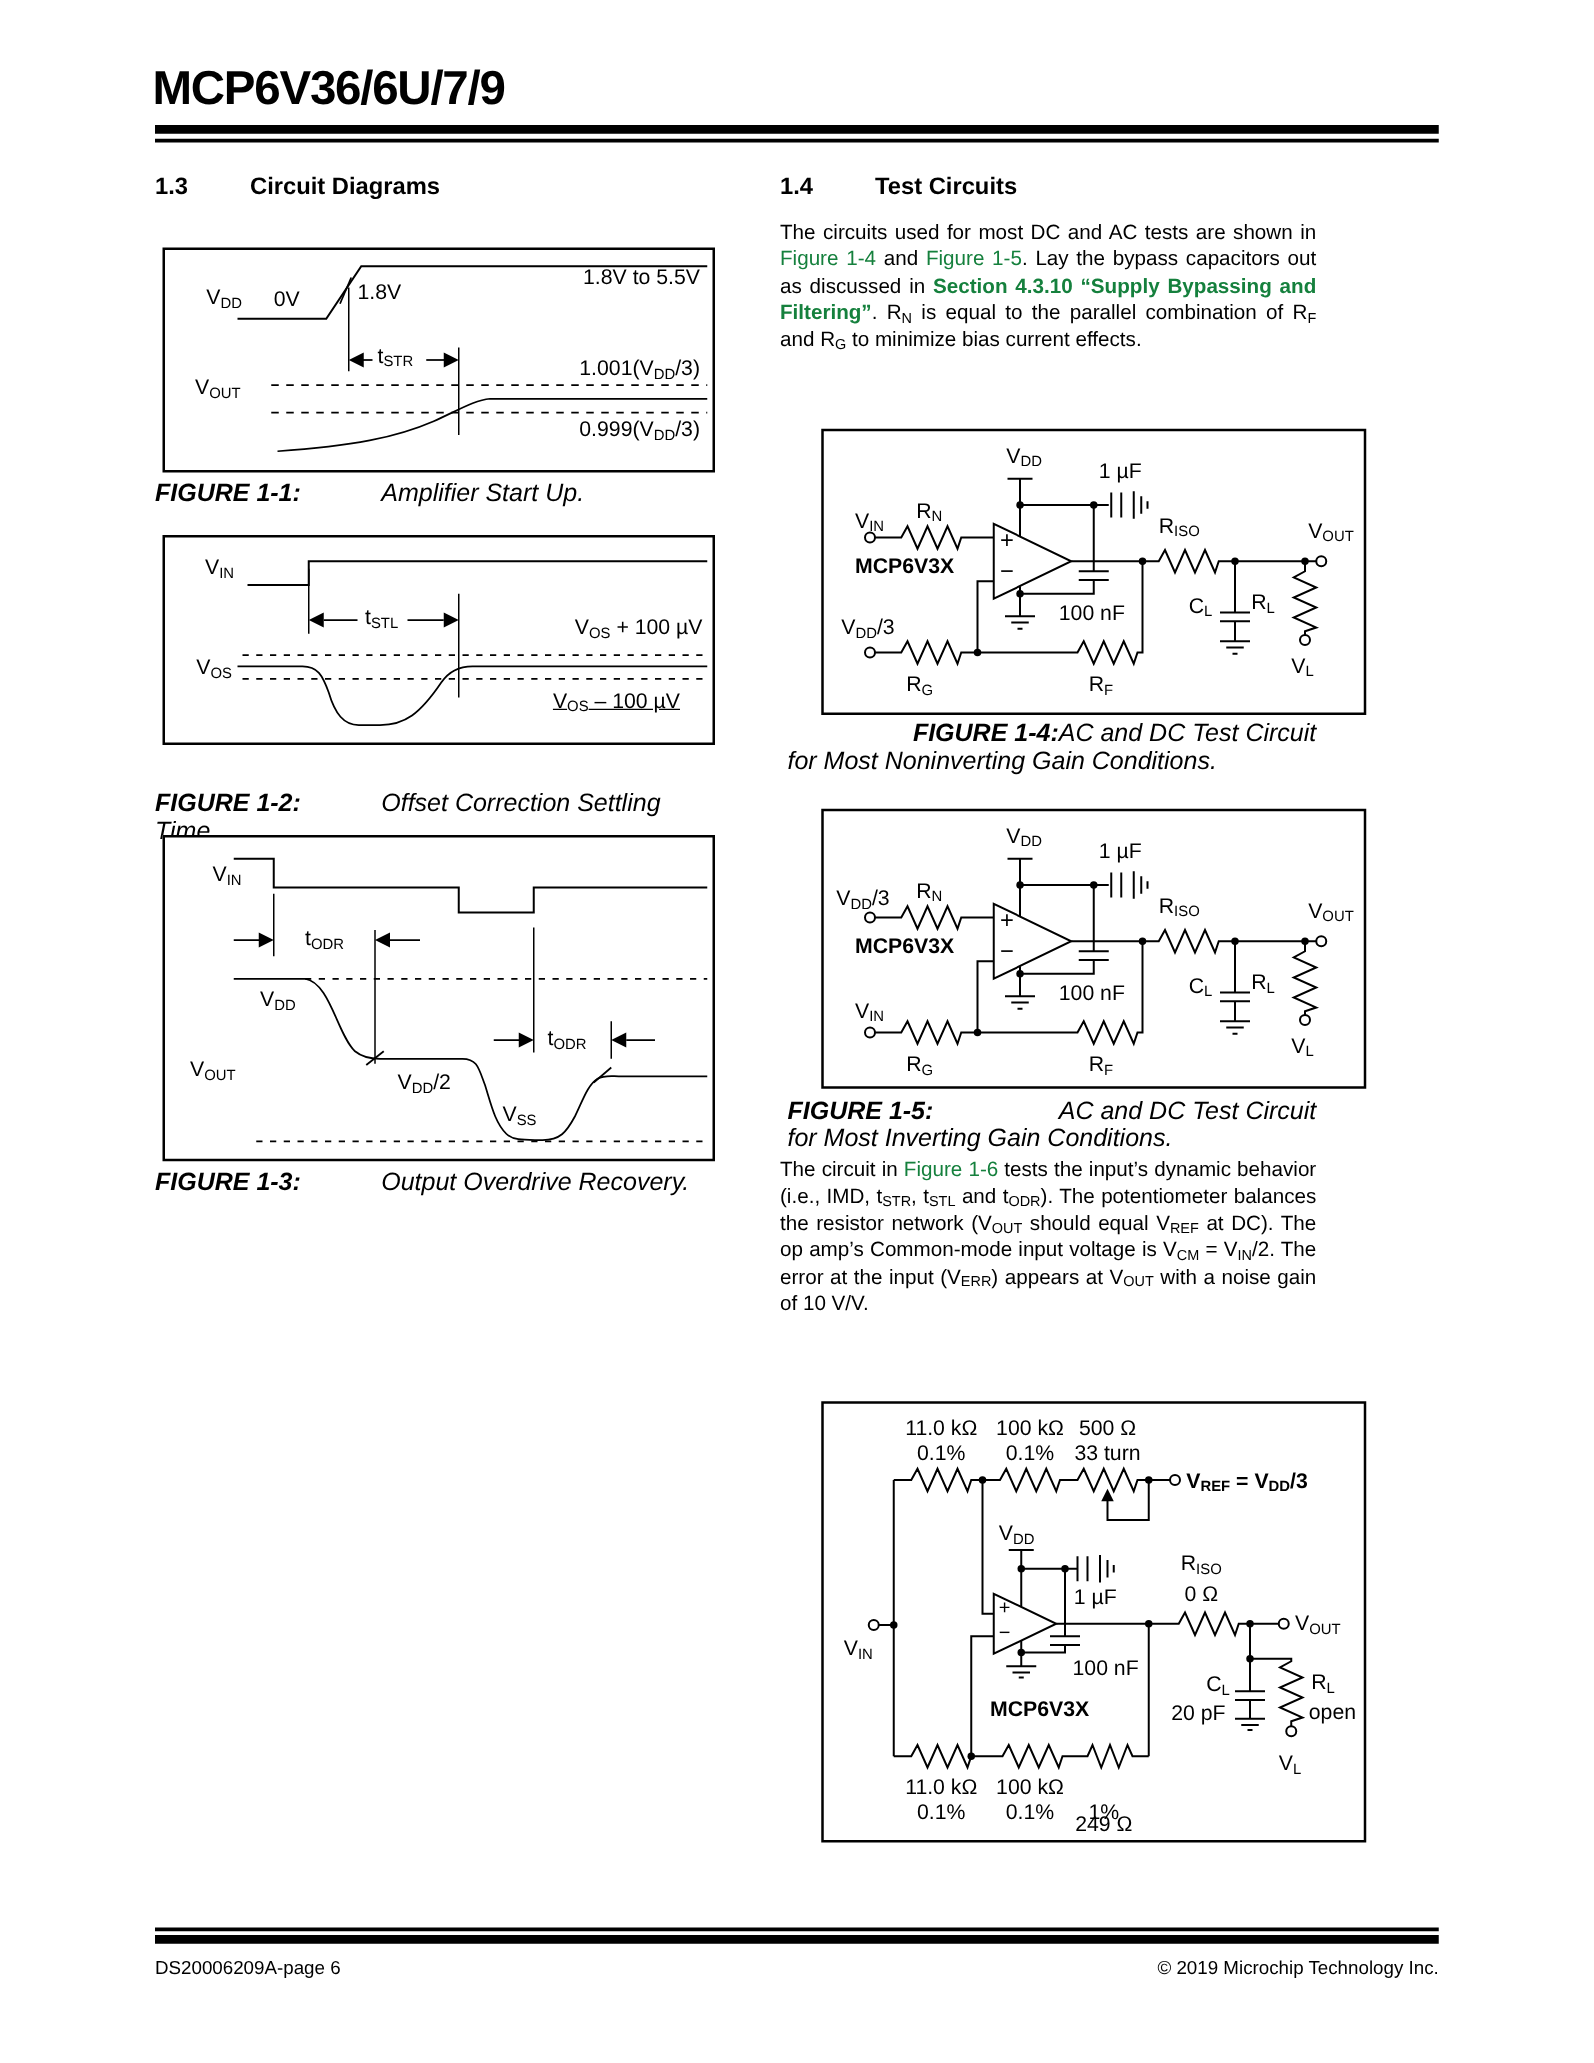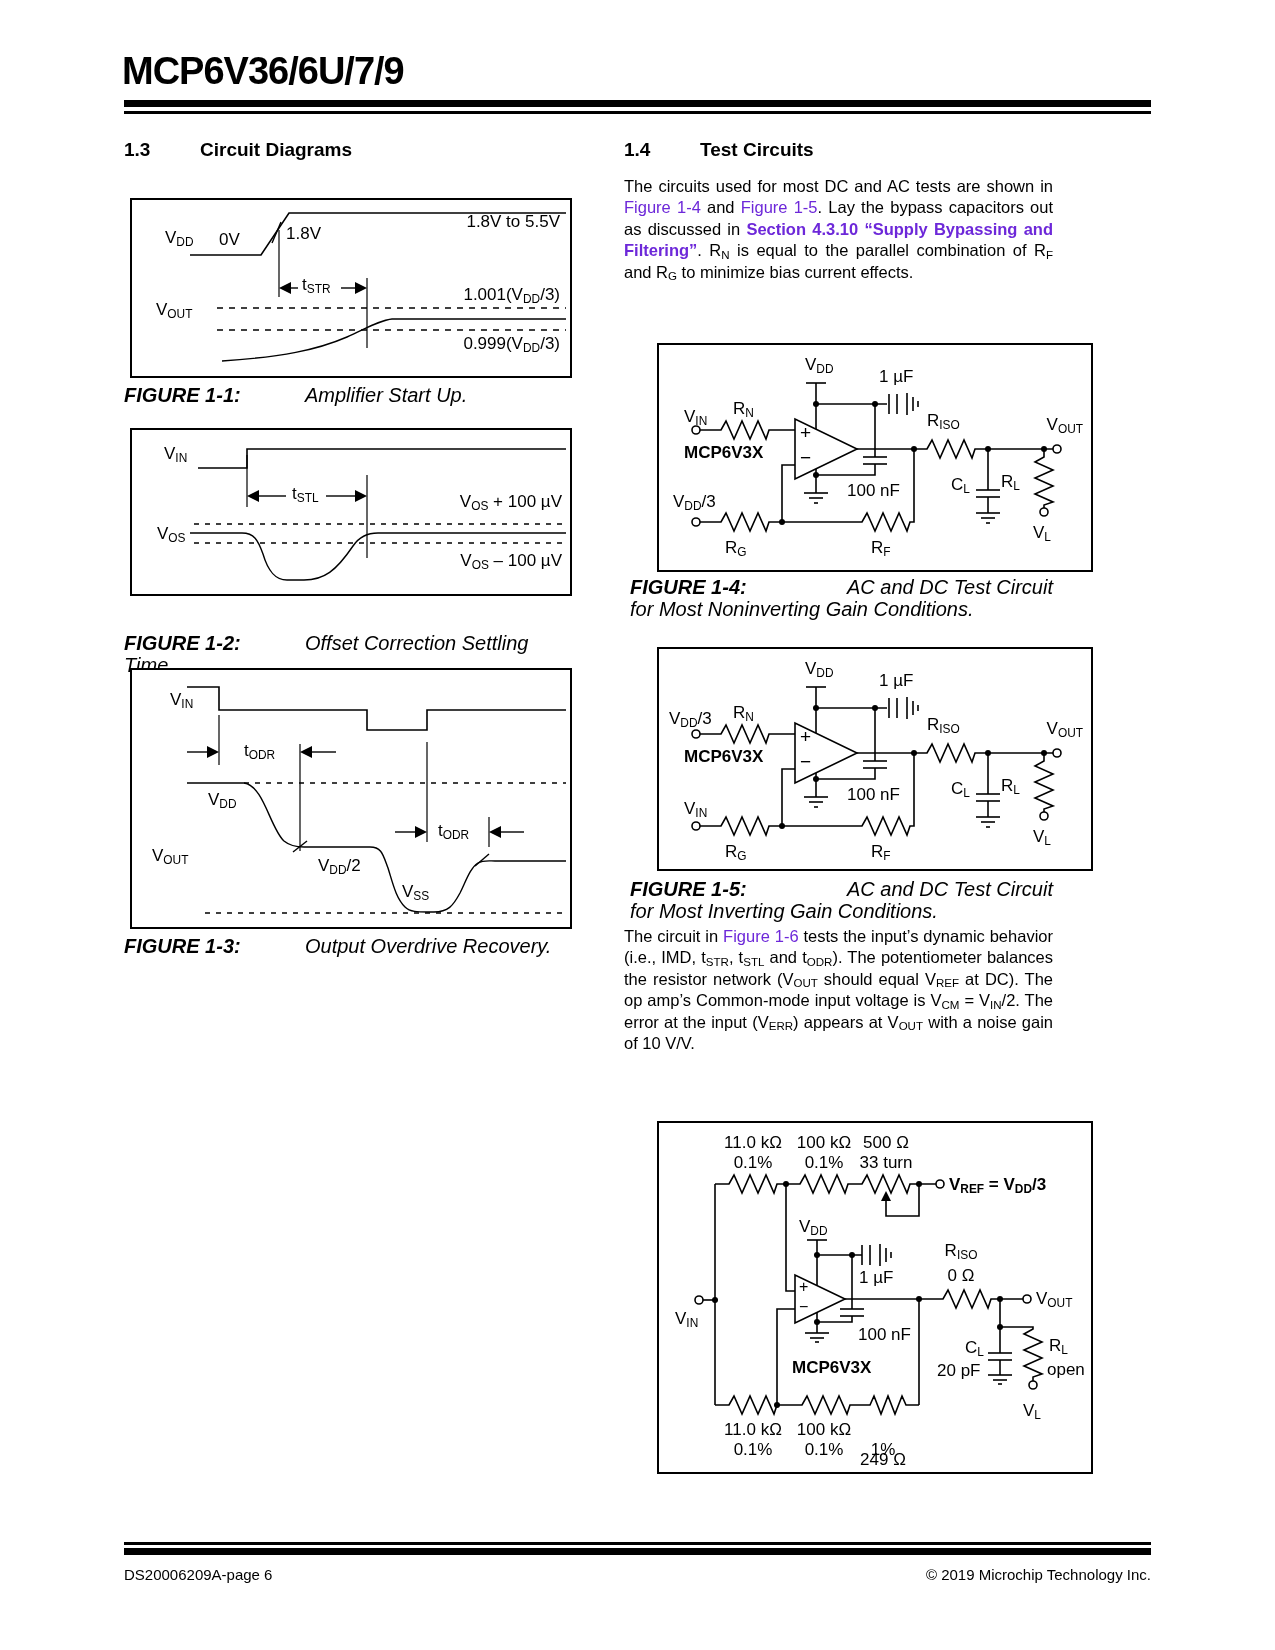--- a/index.html
+++ b/index.html
@@ -4,21 +4,21 @@
 <style>
   html,body{margin:0;padding:0;background:#ffffff;}
   .page{position:relative;width:1275px;height:1650px;background:#ffffff;overflow:hidden;
         font-family:"Liberation Sans",sans-serif;color:#000;}
   .title{position:absolute;left:122px;top:50px;font-size:38px;font-weight:bold;letter-spacing:-1px;}
   .rule{position:absolute;left:124px;width:1027px;background:#000;}
   .heading{position:absolute;font-size:19px;font-weight:bold;white-space:nowrap;}
   .heading .hnum{position:absolute;left:0;top:0;}
   .heading .htitle{position:absolute;left:76px;top:0;}
   .para{position:absolute;font-size:16.5px;line-height:21.4px;text-align:justify;}
-  .doclink{color:#6d28d9;}
+  .doclink{color:#15803d;}
   .doclink.b, .b{font-weight:bold;}
   .figbox{position:absolute;border:2px solid #000;background:#fff;}
   .figbox svg{position:absolute;left:0;top:0;}
   .ann{position:absolute;font-size:17px;line-height:1.12;white-space:nowrap;}
   .ann.b{font-weight:bold;}
   .ann.ac{transform:translateX(-50%);}
   .ann.ar{transform:translateX(-100%);}
   sub{font-size:70%;vertical-align:baseline;position:relative;top:0.22em;line-height:0;}
   .caption{position:absolute;font-size:20px;font-style:italic;line-height:22px;}
   .cap-label{display:inline-block;font-weight:bold;}
@@ -79,21 +79,21 @@
       <polygon points="235,66 223,60 223,72" fill="#000"></polygon>
       <line x1="235" y1="45" x2="235" y2="128" stroke="#000" stroke-width="1.2"></line>
       <line x1="62" y1="94" x2="434" y2="94" stroke="#000" stroke-width="1.4" stroke-dasharray="5 6"></line>
       <line x1="62" y1="113" x2="434" y2="113" stroke="#000" stroke-width="1.4" stroke-dasharray="5 6"></line>
       <path d="M58,103 H110 C122,103 126,110 131,124 C136,141 143,150 155,150 H172 C192,150 204,141 221,116 C227,107 235,103 246,103 H434" fill="none" stroke="#000" stroke-width="1.4"></path>
     </svg>
   <div class="ann" style="left: 32px; top: 14px;"><span>V</span><sub>IN</sub></div>
       <div class="ann" style="left: 160px; top: 54px;"><span>t</span><sub>STL</sub></div>
       <div class="ann ar" style="left: 430px; top: 62px;"><span>V</span><sub>OS</sub><span> + 100 µV</span></div>
       <div class="ann" style="left: 25px; top: 94px;"><span>V</span><sub>OS</sub></div>
-      <div class="ann ar" style="left: 430px; top: 121px;"><span>V</span><sub>OS</sub><span> – 100 µV</span></div>
+      <div class="ann ar" style="left: 412px; top: 121px; text-decoration: underline;"><span>V</span><sub>OS</sub><span> – 100 µV</span></div>
     </div>
   <div class="caption" style="left:124px;top:600px;width:438px;">
     <span class="cap-label" style="width:181px;margin-top:32px;">FIGURE 1-2:</span><span>Offset Correction Settling Time.</span>
   </div>
 
   <div class="figbox" style="left:130px;top:668px;width:438px;height:257px;">
     <svg width="434" height="253" viewBox="0 0 434 253">
       <path d="M55,17 H87 V40 H235 V60 H295 V40 H434" fill="none" stroke="#000" stroke-width="1.6"></path>
       <line x1="87" y1="45" x2="87" y2="95" stroke="#000" stroke-width="1.2"></line>
       <line x1="168" y1="74" x2="168" y2="181" stroke="#000" stroke-width="1.2"></line>
@@ -185,21 +185,21 @@
       <div class="ann" style="left: 292px; top: 130px;"><span>C</span><sub>L</sub></div>
       <div class="ann" style="left: 342px; top: 127px;"><span>R</span><sub>L</sub></div>
       <div class="ann" style="left: 14px; top: 147px;"><span>V</span><sub>DD</sub><span>/3</span></div>
       <div class="ann" style="left: 66px; top: 193px;"><span>R</span><sub>G</sub></div>
       <div class="ann" style="left: 212px; top: 193px;"><span>R</span><sub>F</sub></div>
       <div class="ann" style="left: 374px; top: 178px;"><span>V</span><sub>L</sub></div>
       <div class="ann" style="left: 141px; top: 77px; font-size: 19px;"><span>+</span></div>
       <div class="ann" style="left: 141px; top: 102px; font-size: 19px;"><span>−</span></div>
     </div>
   <div class="caption" style="left:630px;top:576px;width:430px;">
-    <span class="cap-label" style="width:217px;">FIGURE 1-4:</span><span>AC and DC Test Circuit for Most Noninverting Gain Conditions.</span>
+    <span class="cap-label" style="width:217px;text-align:right;">FIGURE 1-4:</span><span>AC and DC Test Circuit for Most Noninverting Gain Conditions.</span>
   </div>
 
   <div class="figbox" style="left:657px;top:647px;width:432px;height:220px;">
     <svg width="428" height="216" viewBox="0 0 428 216">
       <g fill="none" stroke="#000" stroke-width="1.6">
         <circle cx="37" cy="85" r="4" fill="#fff"></circle>
         <path d="M41,85 H62 l5,-9 l8,18 l8,-18 l8,18 l8,-18 l8,18 l3,-9 H136"></path>
         <path d="M136,74 L136,134 L198,104 Z"></path>
         <line x1="147" y1="38" x2="167" y2="38"></line>
         <line x1="157" y1="38" x2="157" y2="84"></line>

